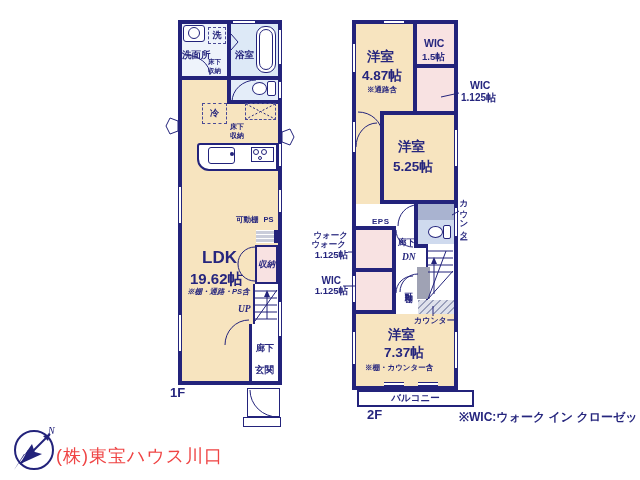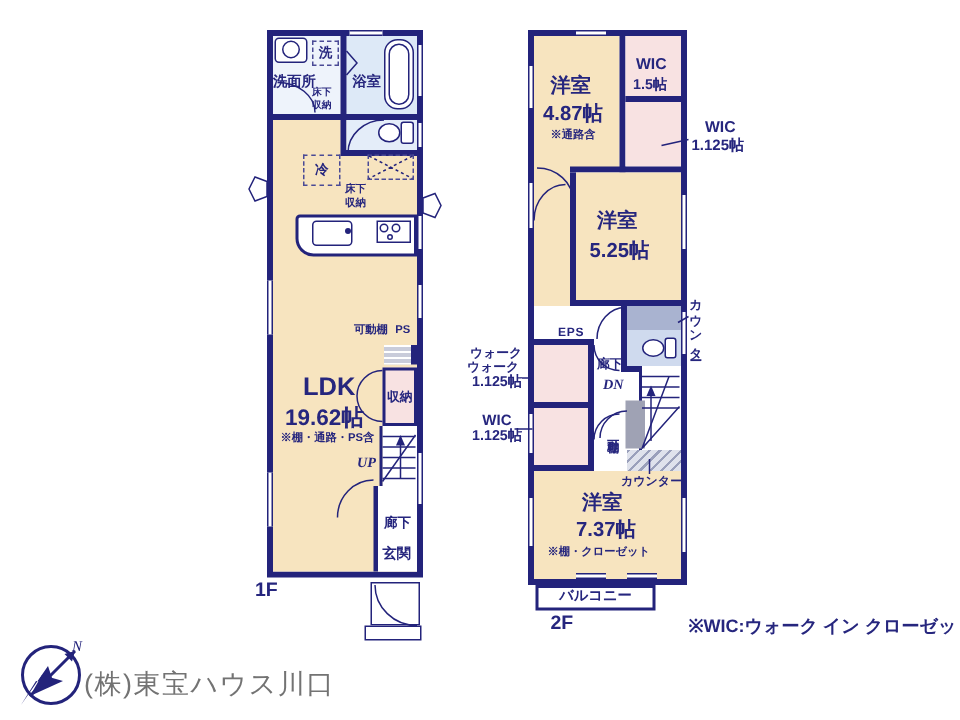--- a/index.html
+++ b/index.html
@@ -61,34 +61,34 @@
   <div class="abs" style="left:79px;top:125px;width:6px;height:6px;border:1px solid #23237b;border-radius:50%;box-sizing:border-box;"></div>
   <div class="abs" style="left:76px;top:132px;width:4px;height:4px;border:1px solid #23237b;border-radius:50%;box-sizing:border-box;"></div>
 
   <div class="abs" style="left:54px;top:192px;display:flex;gap:5px;">
     <span class="t" style="position:static;font-size:7.5px;">可動棚</span>
     <span class="t" style="position:static;font-size:7.5px;">PS</span>
   </div>
   <div class="abs" style="left:74px;top:206px;width:18px;height:13px;background:#c9ccda;background-image:repeating-linear-gradient(0deg,#ffffff 0 1px,transparent 1px 4px);"></div>
   <div class="w" style="left:92px;top:206px;width:4px;height:13px;"></div>
   <div class="abs ctr" style="left:73px;top:221px;width:23px;height:39px;background:#f8e2e2;border:2px solid #23237b;box-sizing:border-box;">
-    <span class="t" style="position:static;font-size:8.5px;">収納</span>
+    <span class="t" style="position:static;font-size:8.5px;font-style:italic;">収納</span>
   </div>
 
   <div class="abs" style="left:73px;top:260px;width:23px;height:40px;background:#fff;"></div>
   <div class="w" style="left:71px;top:260px;width:2px;height:40px;"></div>
   <div class="t it" style="left:56px;top:280px;font-size:9.5px;font-style:italic;">UP</div>
   <div class="abs" style="left:70px;top:300px;width:26px;height:57px;background:#fff;"></div>
   <div class="w" style="left:67px;top:300px;width:3px;height:57px;"></div>
   <div class="t" style="left:74px;top:320px;font-size:9px;">廊下</div>
   <div class="t" style="left:73px;top:341px;font-size:9.5px;">玄関</div>
 
   <div class="t" style="left:20px;top:225px;font-size:17px;">LDK</div>
   <div class="t" style="left:8px;top:247px;font-size:15px;">19.62帖</div>
-  <div class="t" style="left:5px;top:264px;font-size:7.5px;">※棚・通路・PS含</div>
+  <div class="t" style="left:5px;top:264px;font-size:7.5px;font-style:italic;">※棚・通路・PS含</div>
 
   <div class="winv" style="left:-4px;top:163px;width:4px;height:36px;"></div>
   <div class="winv" style="left:-4px;top:291px;width:4px;height:36px;"></div>
   <div class="winh" style="left:51px;top:-4px;width:22px;height:4px;"></div>
   <div class="winv" style="left:96px;top:6px;width:4px;height:34px;"></div>
   <div class="winv" style="left:96px;top:58px;width:4px;height:16px;"></div>
   <div class="winv" style="left:96px;top:120px;width:4px;height:22px;"></div>
   <div class="winv" style="left:96px;top:166px;width:4px;height:22px;"></div>
   <div class="winv" style="left:96px;top:278px;width:4px;height:34px;"></div>
 
@@ -147,21 +147,21 @@
   <div class="abs" style="left:72px;top:220px;width:26px;height:56px;background:#fff;"></div>
   <div class="w" style="left:70px;top:220px;width:2px;height:56px;"></div>
   <div class="abs" style="left:61px;top:243px;width:13px;height:32px;background:#9fa2b4;"></div>
   <div class="t vt" style="left:47px;top:262px;font-size:8px;">可動棚</div>
   <div class="abs" style="left:62px;top:276px;width:36px;height:16px;background:#dfe2ec;background-image:repeating-linear-gradient(135deg,#9aa0bb 0 1.5px,transparent 1.5px 5px);"></div>
 
   <div class="abs" style="left:0;top:290px;width:98px;height:72px;background:#f7e4bf;"></div>
   <div class="t" style="left:58px;top:293px;font-size:8px;">カウンター</div>
   <div class="t" style="left:32px;top:304px;font-size:13.5px;">洋室</div>
   <div class="t" style="left:28px;top:322px;font-size:13.5px;">7.37帖</div>
-  <div class="t" style="left:9px;top:340px;font-size:7.5px;">※棚・クローゼット</div>
+  <div class="t" style="left:9px;top:340px;font-size:7.5px;">※棚・カウンター含</div>
 
   <div class="t" style="left:42px;top:116px;font-size:13.5px;">洋室</div>
   <div class="t" style="left:37px;top:136px;font-size:13.5px;">5.25帖</div>
 
   <div class="t" style="left:11px;top:26px;font-size:13.5px;">洋室</div>
   <div class="t" style="left:6px;top:45px;font-size:13.5px;">4.87帖</div>
   <div class="t" style="left:11px;top:62px;font-size:7.5px;">※通路含</div>
 
   <div class="t" style="left:68px;top:14px;font-size:10.5px;">WIC</div>
   <div class="t" style="left:66px;top:28px;font-size:9.5px;">1.5帖</div>
@@ -192,21 +192,21 @@
     <polygon points="75,240 78,233 81,240" fill="#23237b"></polygon>
   </svg>
 </div>
 
 <div class="t" style="left:170px;top:386px;font-size:13px;">1F</div>
 <div class="t" style="left:346px;top:408px;font-size:13px;margin-left:21px;">2F</div>
 
 <div class="abs" style="left:247px;top:388px;width:33px;height:29px;border:1.5px solid #23237b;background:#fff;box-sizing:border-box;"></div>
 <div class="abs" style="left:243px;top:417px;width:38px;height:10px;border:1.5px solid #23237b;background:#fff;box-sizing:border-box;"></div>
 
-<div class="abs ctr" style="left:357px;top:390px;width:80px;height:17px;border:2px solid #23237b;background:#fff;box-sizing:border-box;">
+<div class="abs ctr" style="left:357px;top:390px;width:117px;height:17px;border:2px solid #23237b;background:#fff;box-sizing:border-box;">
   <span class="t" style="position:static;font-size:9.5px;">バルコニー</span>
 </div>
 
 <div class="abs" style="left:461px;top:80px;">
   <div class="t" style="position:static;font-size:10.5px;padding-left:9px;">WIC</div>
   <div class="t" style="position:static;font-size:10px;">1.125帖</div>
 </div>
 
 <div class="t vt" style="left:459px;top:193px;font-size:8.5px;">カウンター</div>
 
@@ -215,21 +215,21 @@
   <div class="t" style="position:static;font-size:8.5px;padding-right:2px;">ウォーク</div>
   <div class="t" style="position:static;font-size:9.5px;">1.125帖</div>
 </div>
 
 <div class="abs" style="left:302px;top:275px;width:46px;text-align:right;">
   <div class="t" style="position:static;font-size:10px;padding-right:7px;">WIC</div>
   <div class="t" style="position:static;font-size:9.5px;">1.125帖</div>
 </div>
 
 <div class="t" style="left:459px;top:411px;font-size:12px;">※WIC:ウォーク イン クローゼット</div>
-<div class="abs" style="left:56px;top:444px;font-size:18px;color:#737373;letter-spacing:1px;white-space:nowrap;font-weight:500;">(株)東宝ハウス川口</div>
+<div class="abs" style="left:56px;top:444px;font-size:18px;color:#ef4444;letter-spacing:1px;white-space:nowrap;font-weight:500;">(株)東宝ハウス川口</div>
 
 <svg width="52" height="52" viewBox="0 0 52 52" style="left:8px;top:424px;">
   <circle cx="26" cy="26" r="19" fill="none" stroke="#23237b" stroke-width="2"></circle>
   <line x1="12" y1="40" x2="42" y2="10" stroke="#23237b" stroke-width="2"></line>
   <polygon points="6,46 24,20 28,32 16,30" fill="#23237b"></polygon>
   <polygon points="20,26 34,30 12,40" fill="#23237b"></polygon>
   <polygon points="42,10 35,12 40,17" fill="#23237b"></polygon>
   <text x="40" y="10" font-size="10" font-style="italic" fill="#23237b" font-family="Liberation Serif, serif">N</text>
 </svg>
 

